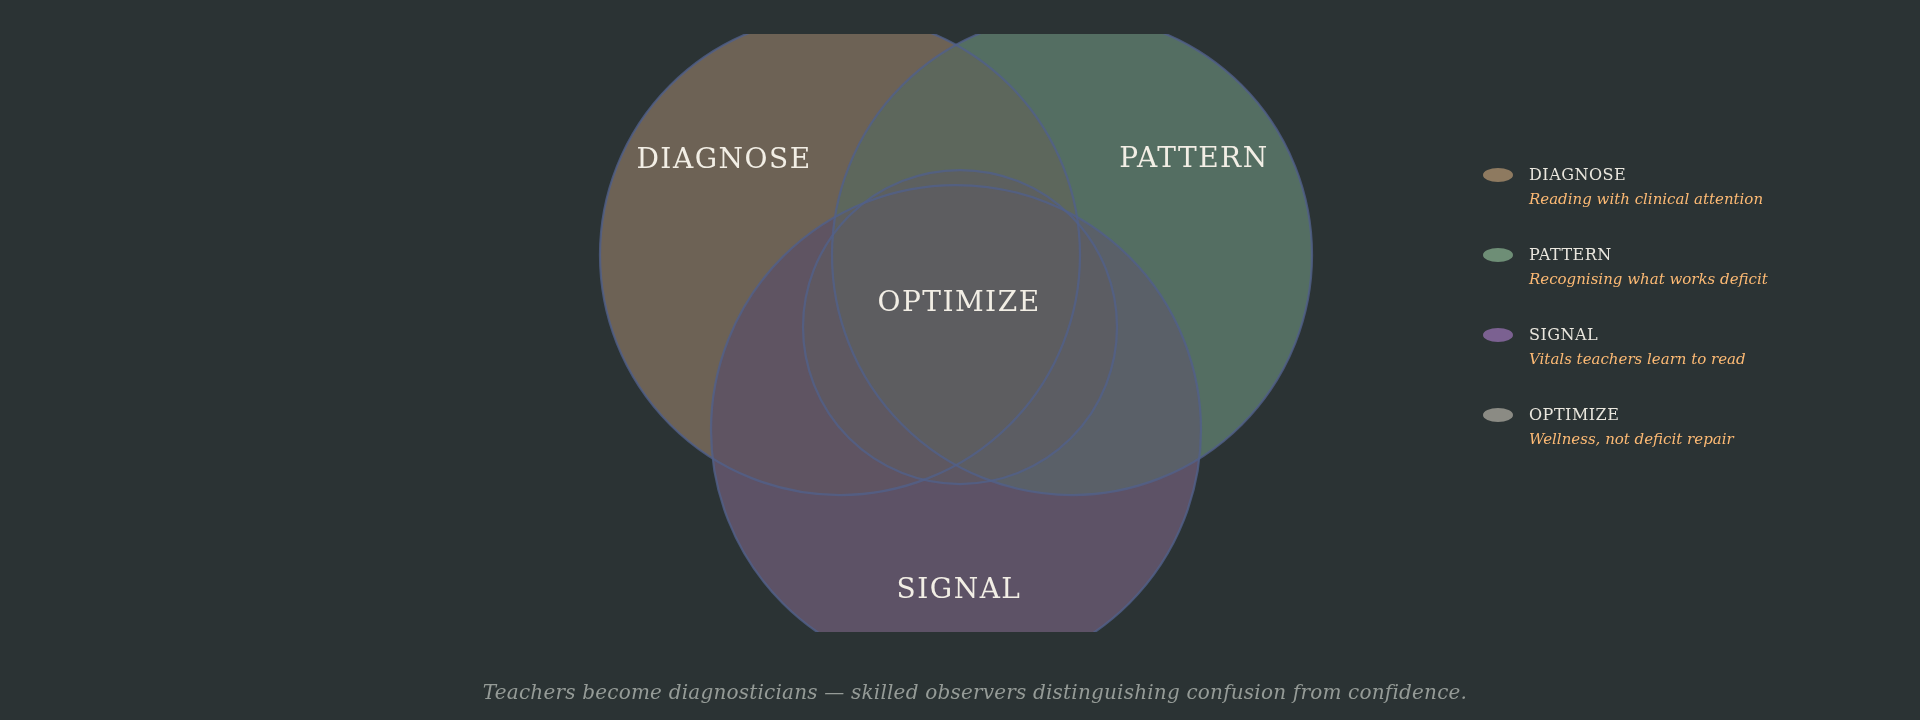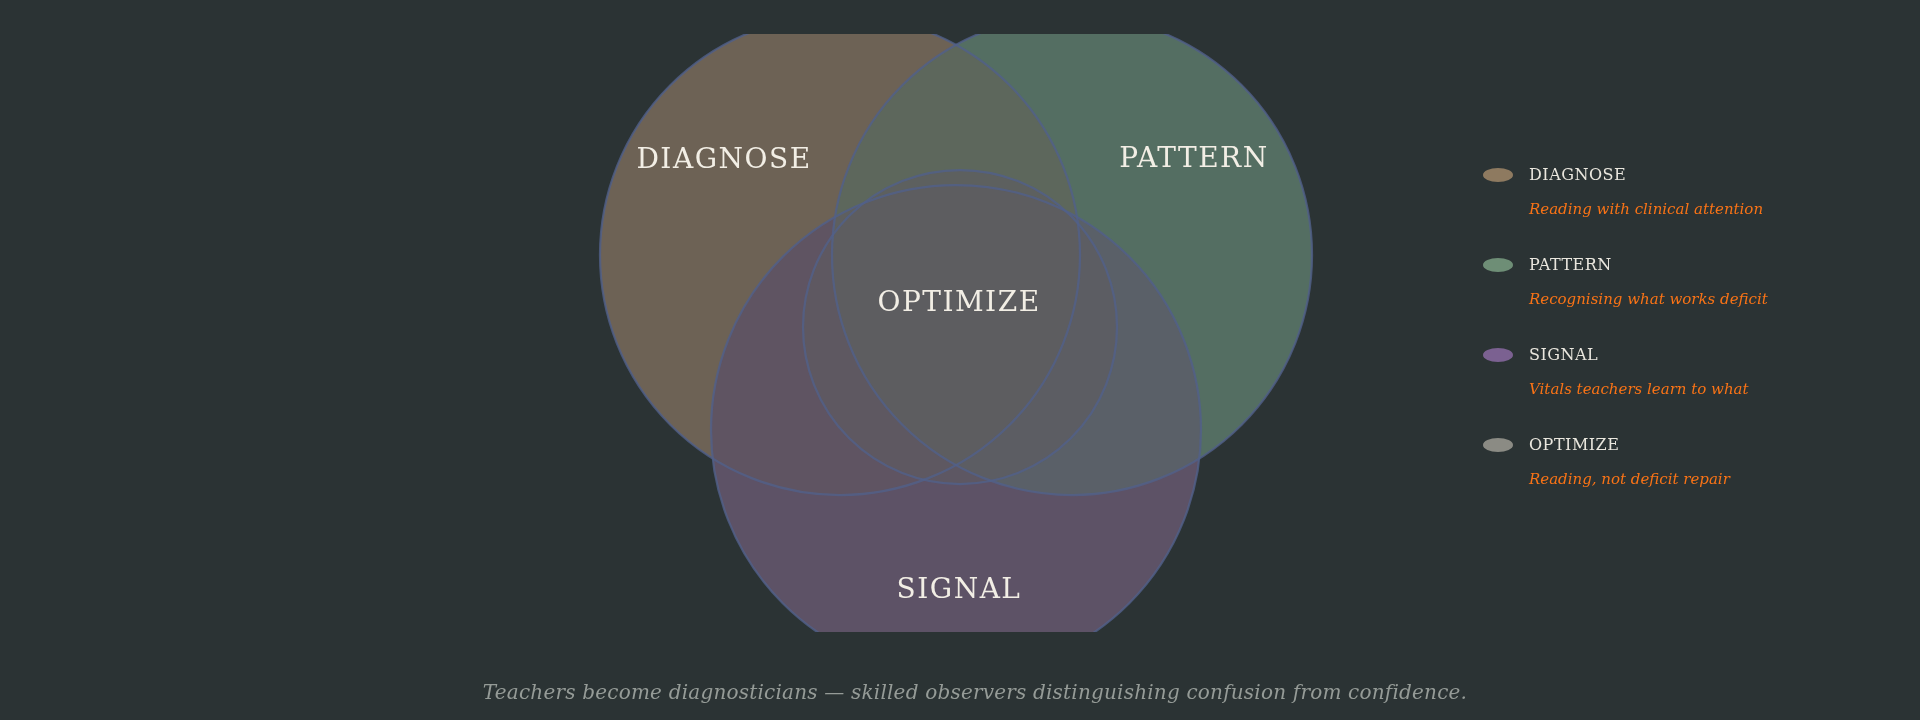--- a/index.html
+++ b/index.html
@@ -37,23 +37,23 @@
   }
   .legend-title {
     font-size: 16px;
     color: #eae7de;
     letter-spacing: 0.5px;
     line-height: 20px;
   }
   .legend-desc {
     font-size: 15px;
     font-style: italic;
-    color: #f97316;
+    color: #fdba74;
     line-height: 19px;
-    margin-top: 15px;
+    margin-top: 5px;
   }
   .caption {
     position: absolute;
     left: 0;
     top: 665px;
     width: 1920px;
     margin: 15px;
     text-align: center;
     font-style: italic;
     font-size: 20px;
@@ -137,29 +137,29 @@
       <div class="legend-desc">Recognising what works deficit</div>
     </div>
   </div>
 
   <div class="legend-item">
     <svg class="legend-swatch" width="30" height="14">
       <ellipse cx="15" cy="7" rx="15" ry="7" fill="#7b6191"></ellipse>
     </svg>
     <div>
       <div class="legend-title">SIGNAL</div>
-      <div class="legend-desc">Vitals teachers learn to what</div>
+      <div class="legend-desc">Vitals teachers learn to read</div>
     </div>
   </div>
 
   <div class="legend-item">
     <svg class="legend-swatch" width="30" height="14">
       <ellipse cx="15" cy="7" rx="15" ry="7" fill="#8b8b84"></ellipse>
     </svg>
     <div>
       <div class="legend-title">OPTIMIZE</div>
-      <div class="legend-desc">Reading, not deficit repair</div>
+      <div class="legend-desc">Wellness, not deficit repair</div>
     </div>
   </div>
 
 </div>
 
 <p class="caption">Teachers become diagnosticians — skilled observers distinguishing confusion from confidence.</p>
 
 </body></html>

